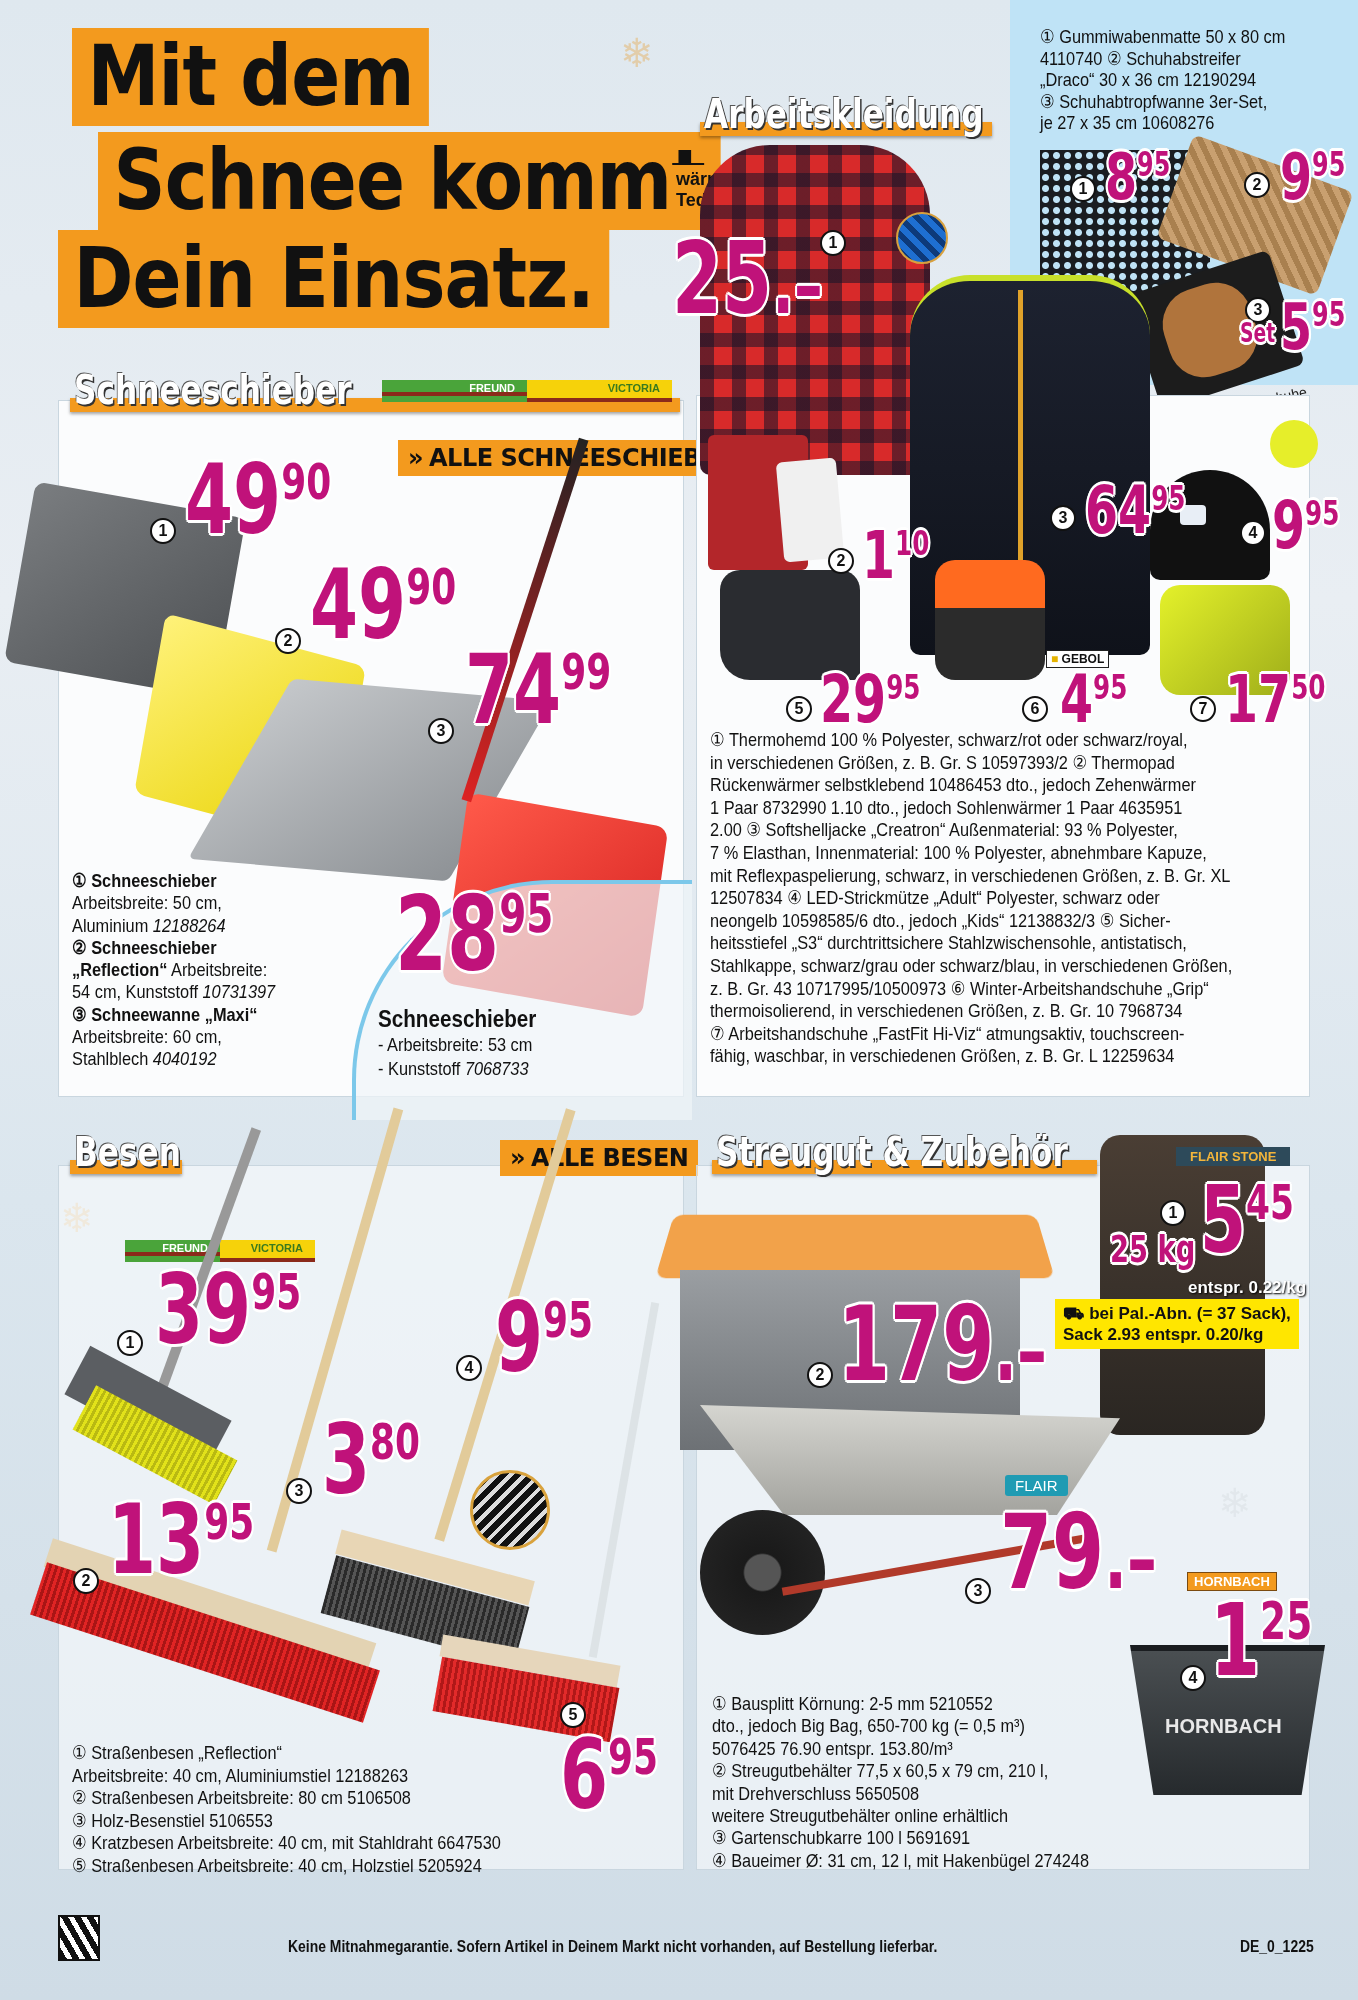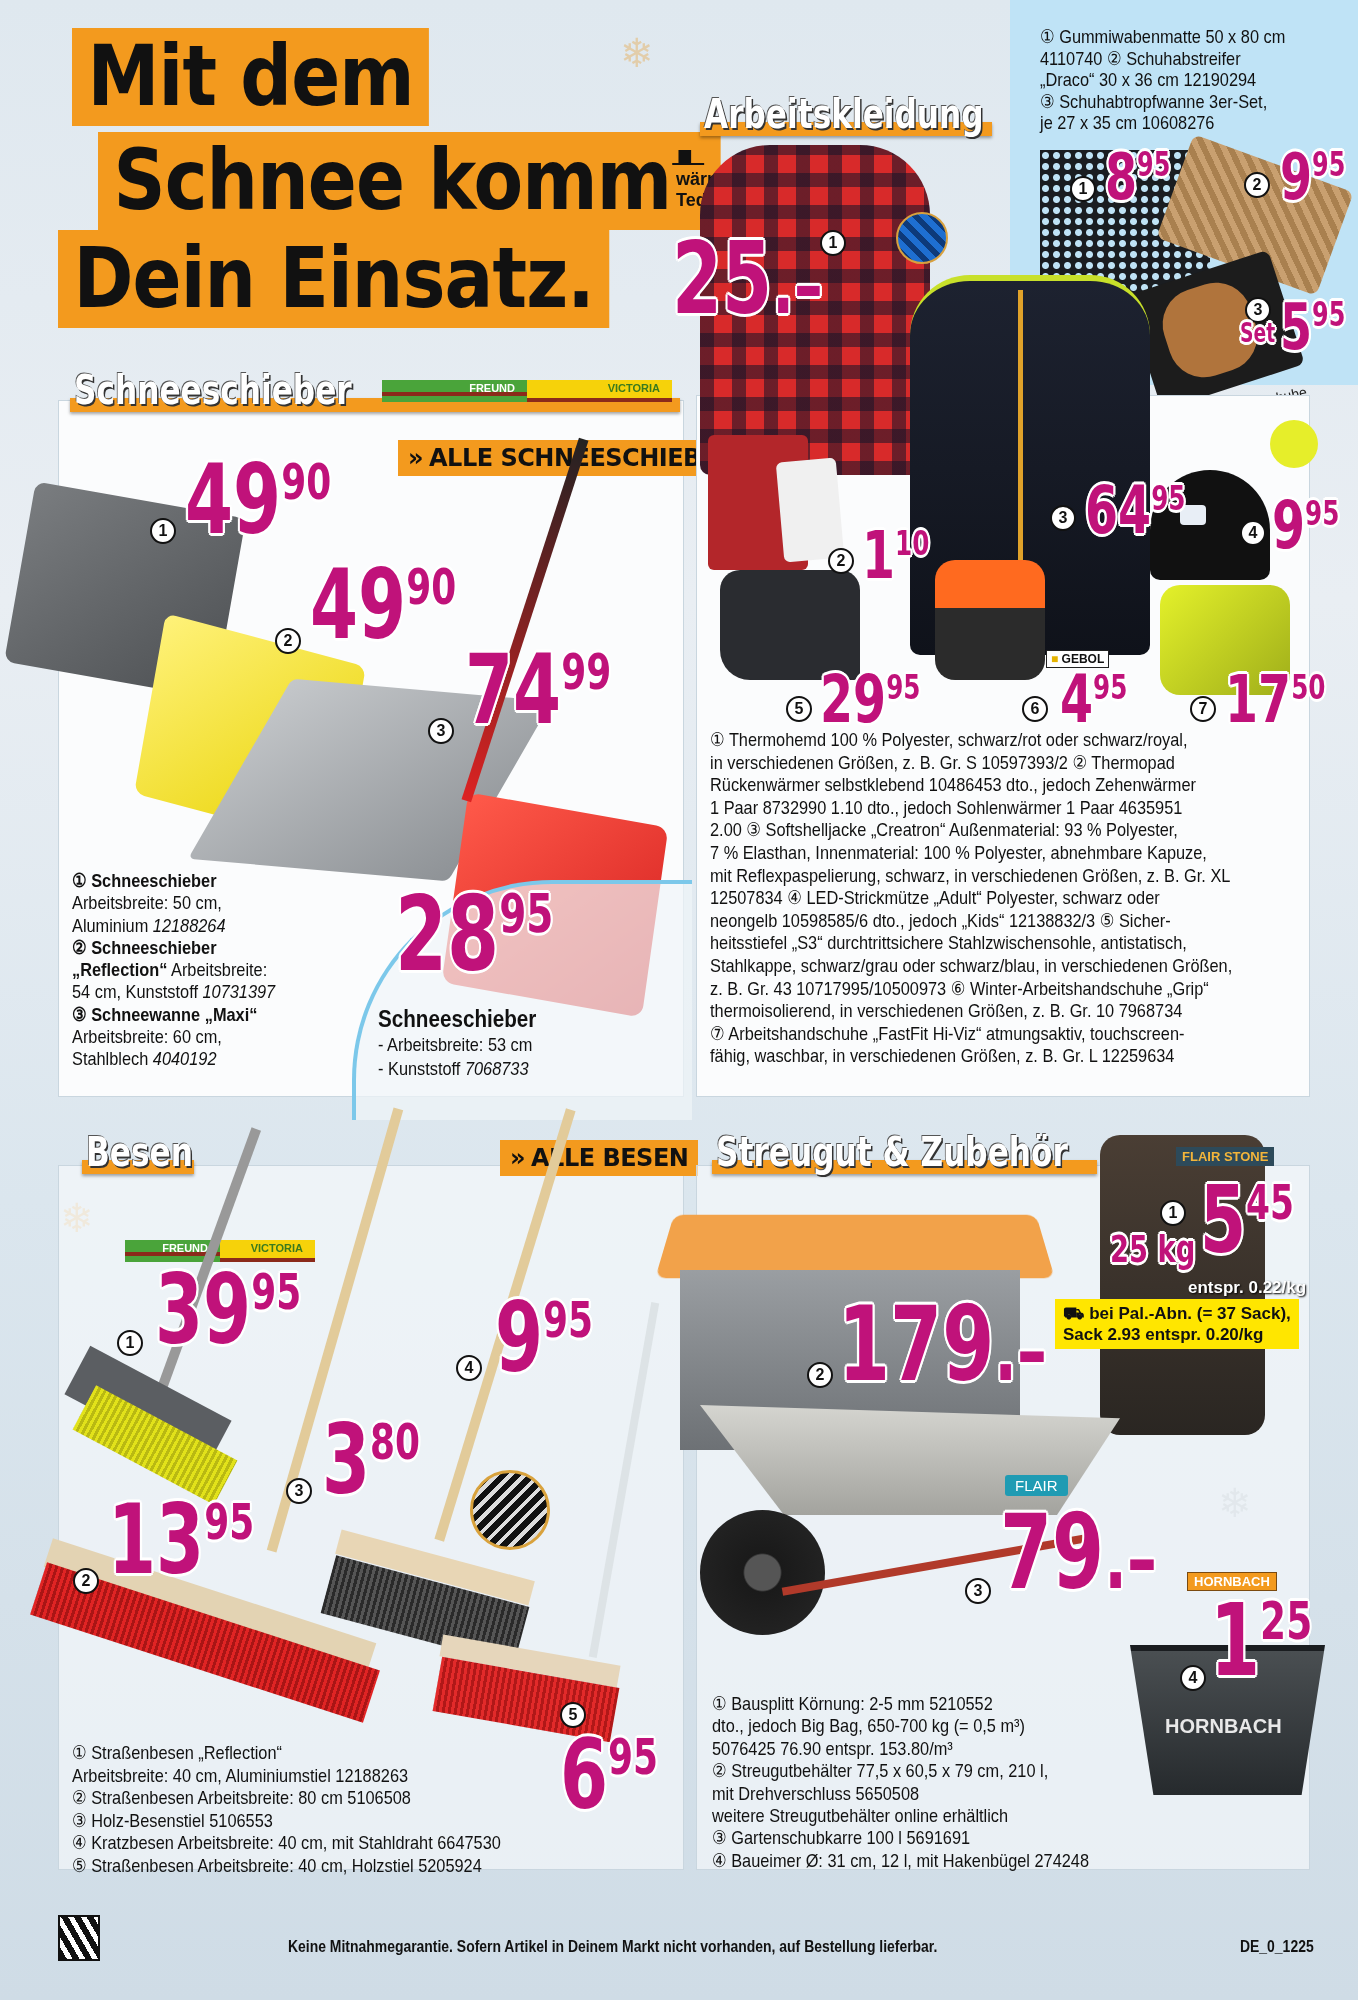--- a/index.html
+++ b/index.html
@@ -232,21 +232,21 @@
   <span class="line">heitsstiefel „S3“ durchtrittsichere Stahlzwischensohle, antistatisch,</span>
   <span class="line">Stahlkappe, schwarz/grau oder schwarz/blau, in verschiedenen Größen,</span>
   <span class="line">z. B. Gr. 43 10717995/10500973 ⑥ Winter-Arbeitshandschuhe „Grip“</span>
   <span class="line">thermoisolierend, in verschiedenen Größen, z. B. Gr. 10 7968734</span>
   <span class="line">⑦ Arbeitshandschuhe „FastFit Hi-Viz“ atmungsaktiv, touchscreen-</span>
   <span class="line">fähig, waschbar, in verschiedenen Größen, z. B. Gr. L 12259634</span>
 </div>
 
 <div class="panel" style="left:58px;top:1165px;width:626px;height:705px;background:rgba(250,252,253,0.6);"></div>
 
-<div class="sec-title" style="left:82px;top:1128px;width:112px;">
+<div class="sec-title" style="left:70px;top:1128px;width:112px;">
   <div class="bar"></div>
   <div class="txt">Besen</div>
 </div>
 <div class="tag-btn" style="left:500px;top:1140px;">
   <span class="chev">»</span><span>ALLE BESEN</span>
 </div>
 <div class="brand-bar" style="left:125px;top:1240px;width:190px;">
   <div class="g">FREUND</div>
   <div class="y">VICTORIA</div>
 </div>
@@ -290,21 +290,21 @@
 </div>
 
 <div class="panel" style="left:696px;top:1165px;width:614px;height:705px;background:rgba(250,252,253,0.6);"></div>
 
 <div class="sec-title" style="left:712px;top:1128px;width:385px;text-align:center;">
   <div class="bar"></div>
   <div class="txt">Streugut &amp; Zubehör</div>
 </div>
 
 <div class="shape" style="left:1100px;top:1135px;width:165px;height:300px;background:linear-gradient(#4a3e34,#2a2622);border-radius:20px;"></div>
-<div class="abs" style="left:1176px;top:1147px;background:#2d4a5a;color:#f3b53a;font-weight:700;font-size:13px;padding:2px 6px;">FLAIR STONE</div>
+<div class="abs" style="left:1176px;top:1147px;background:#2d4a5a;color:#f3b53a;font-weight:700;font-size:13px;padding:2px 14px;">FLAIR STONE</div>
 <div class="num" style="left:1160px;top:1200px;">1</div>
 <div class="price" style="left:1110px;top:1233px;font-size:38px;">25 kg</div>
 <div class="price" style="left:1200px;top:1182px;font-size:92px;"><span class="main">5</span><span class="cents">45</span></div>
 <div class="abs" style="left:1188px;top:1278px;font-size:17px;font-weight:700;color:#fff;text-shadow:1px 1px 2px #000;">entspr. 0.22/kg</div>
 <div class="yellow-box" style="left:1055px;top:1299px;">
   <span style="display:block"><span>⛟</span> <span>bei Pal.-Abn. (= 37 Sack),</span></span>
   <span style="display:block">Sack 2.93 entspr. 0.20/kg</span>
 </div>
 
 <div class="shape" style="left:665px;top:1210px;width:380px;height:70px;background:#f2a24a;border-radius:10px;transform:perspective(300px) rotateX(25deg);"></div>

